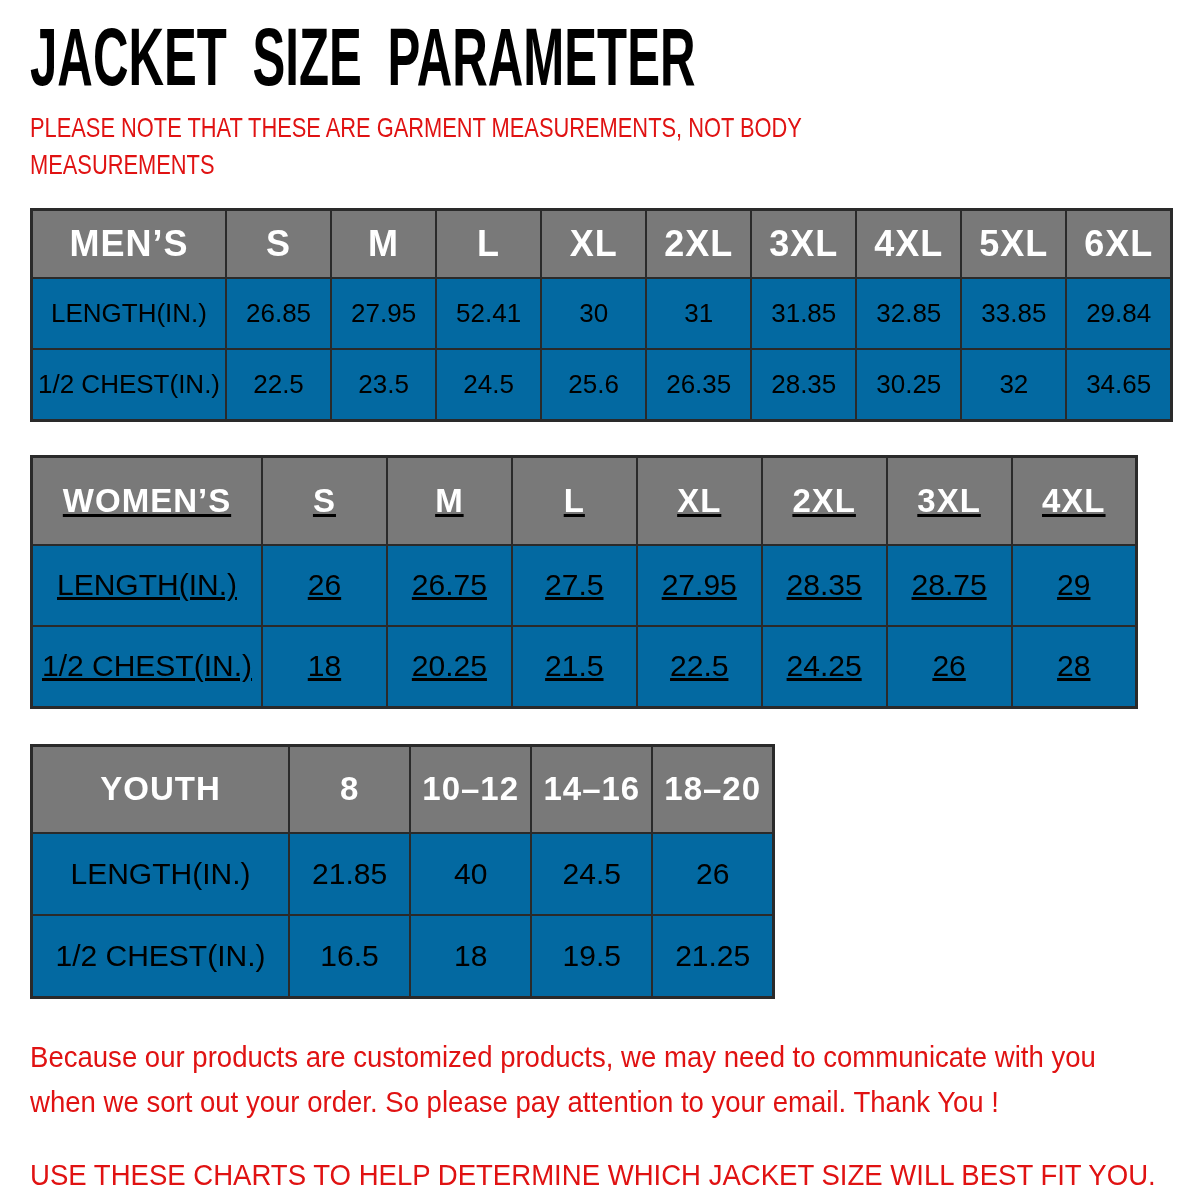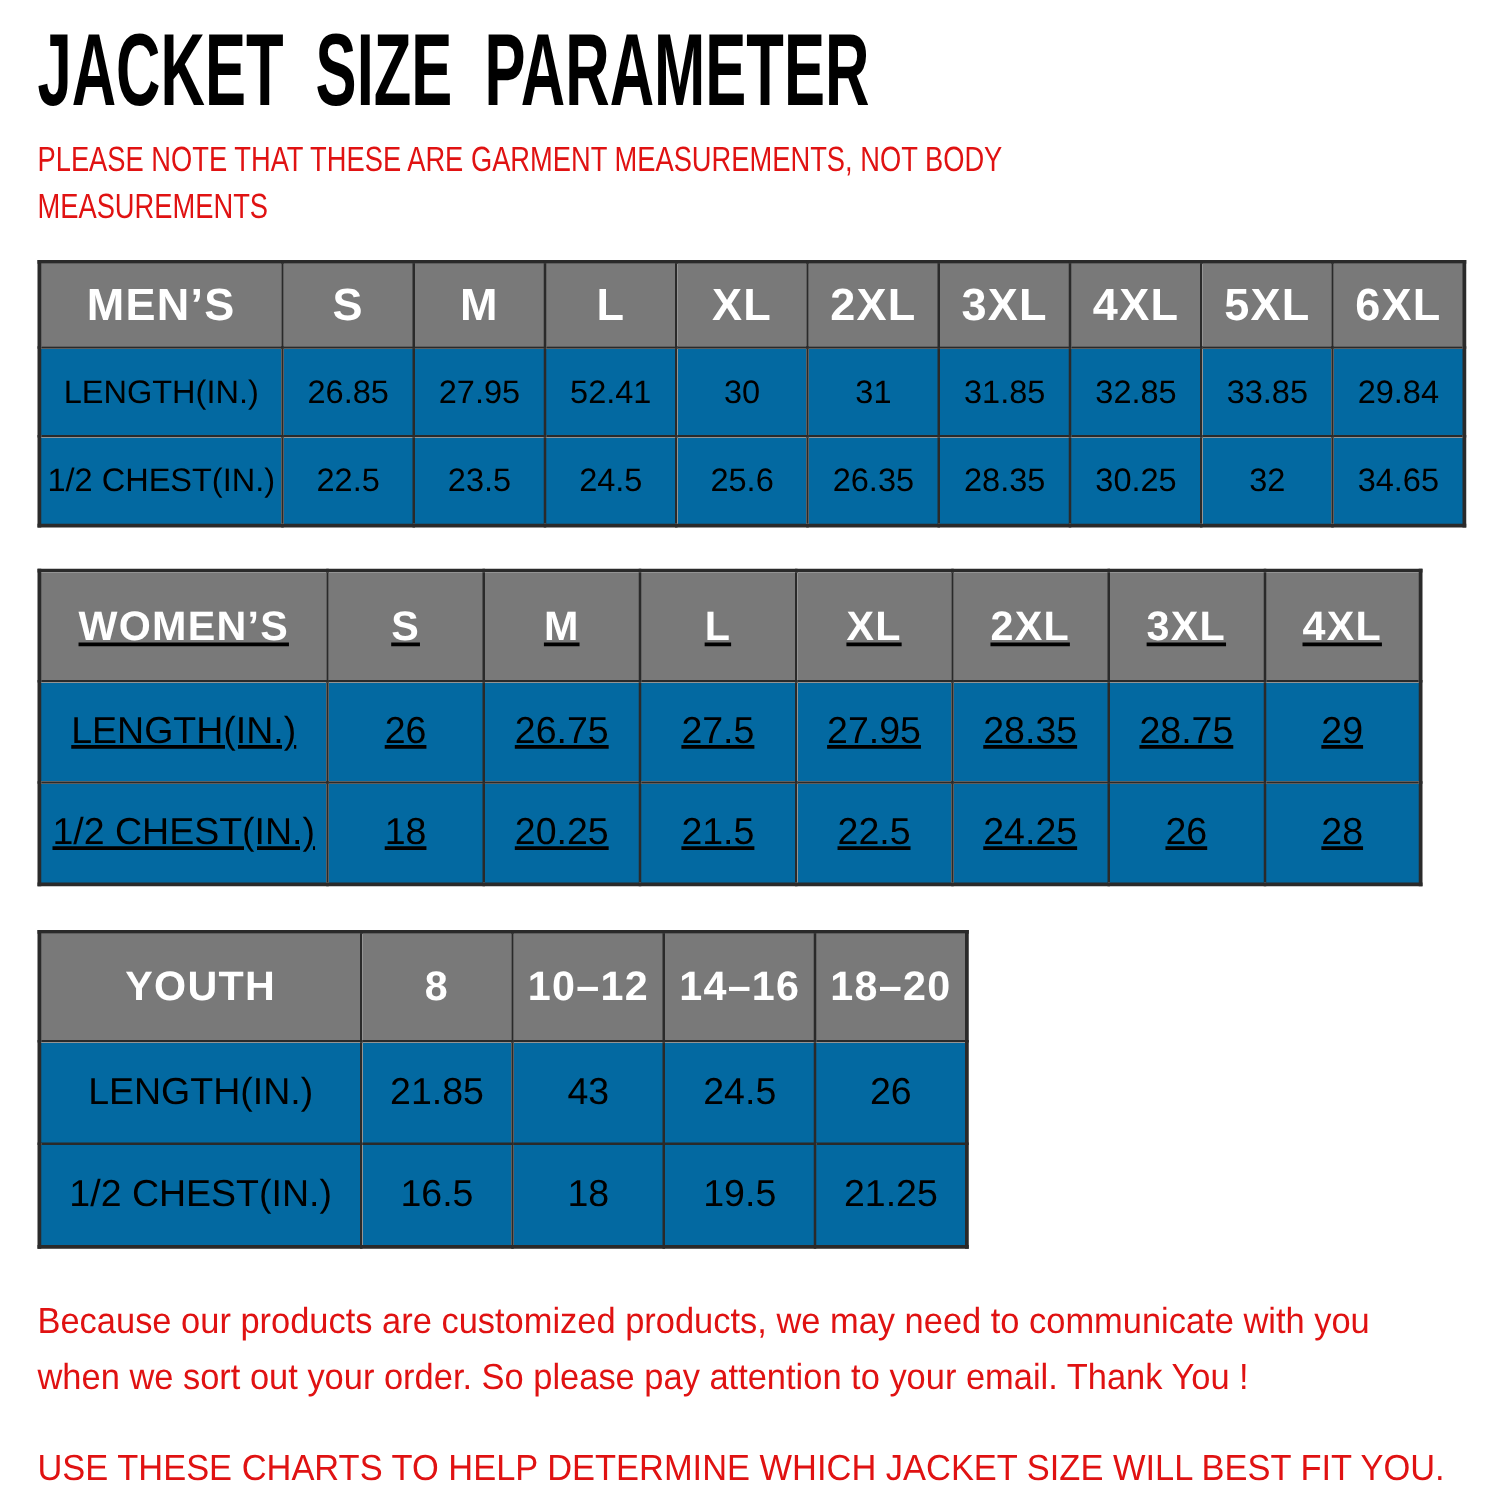--- a/index.html
+++ b/index.html
@@ -175,21 +175,21 @@
           <th>8</th>
           <th>10–12</th>
           <th>14–16</th>
           <th>18–20</th>
         </tr>
       </thead>
       <tbody>
         <tr>
           <td>LENGTH(IN.)</td>
           <td>21.85</td>
-          <td>43</td>
+          <td>40</td>
           <td>24.5</td>
           <td>26</td>
         </tr>
         <tr>
           <td>1/2 CHEST(IN.)</td>
           <td>16.5</td>
           <td>18</td>
           <td>19.5</td>
           <td>21.25</td>
         </tr>

